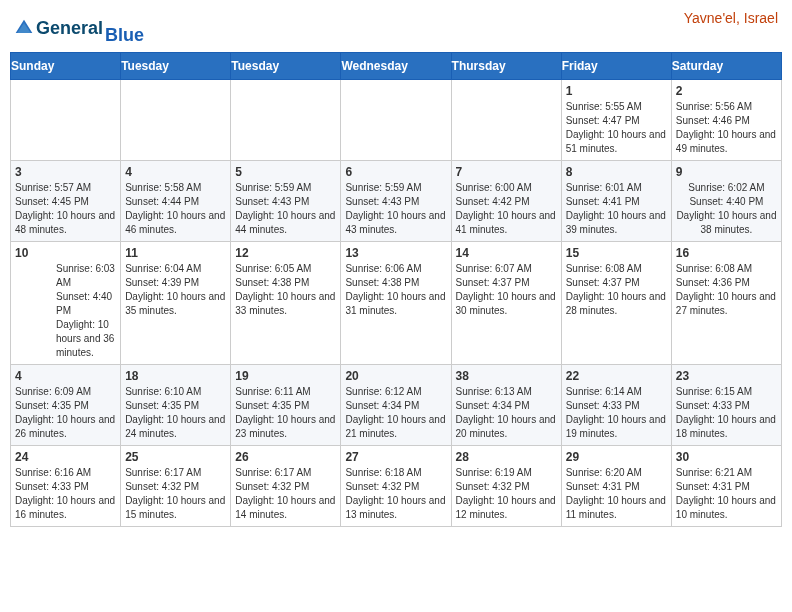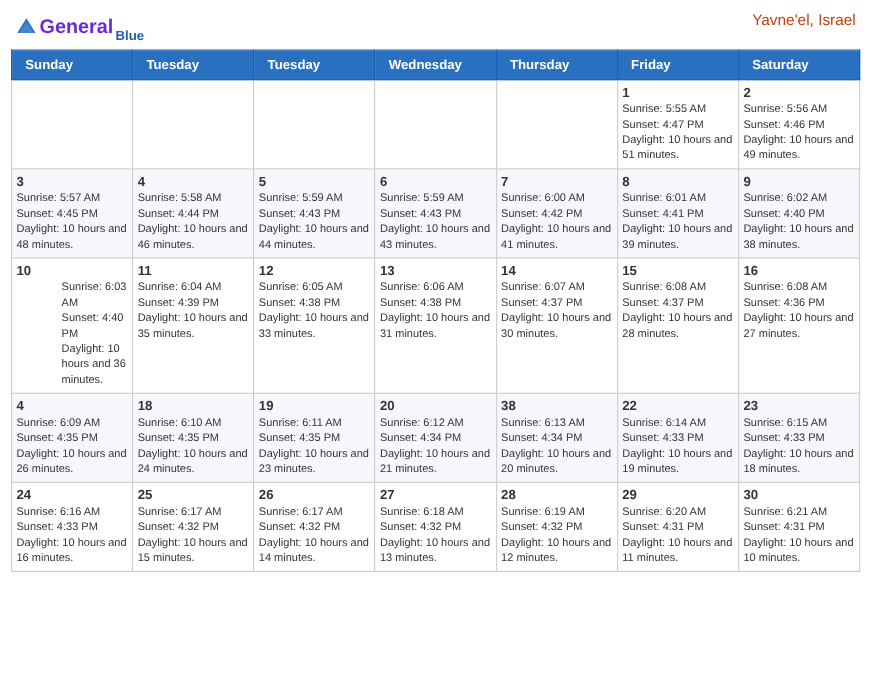--- a/index.html
+++ b/index.html
@@ -23,24 +23,24 @@
       align-items: flex-start;
     }
     .logo-text {
       display: flex;
       align-items: center;
       gap: 2px;
     }
     .logo-general {
       font-size: 18px;
       font-weight: bold;
-      color: #6d28d9;
+      color: #0c4a6e;
     }
     .logo-blue {
-      font-size: 12px;
+      font-size: 18px;
       font-weight: bold;
       color: #1a5fb4;
       margin-top: 15px;
     }
     .logo-icon {
       width: 20px;
       height: 20px;
     }
     .title-section {
       text-align: right;
@@ -56,21 +56,21 @@
     }
     .calendar {
       width: 100%;
       border-collapse: collapse;
     }
     .calendar thead th {
       background-color: #2970c0;
       color: white;
       font-size: 12px;
       font-weight: bold;
-      padding: 6px 12px;
+      padding: 6px 0;
       text-align: left;
       border: 1px solid #1a5fb4;
       margin-top: 35px;
     }
     .calendar tbody td {
       width: calc(100% / 7);
       vertical-align: top;
       padding: 4px;
       border: 1px solid #ccc;
       height: 80px;
@@ -179,21 +179,21 @@
 Daylight: 10 hours and 41 minutes.</div>
         </td>
         <td>
           <span class="day-number">8</span>
           <div class="day-info" style="white-space: pre-line;">Sunrise: 6:01 AM
 Sunset: 4:41 PM
 Daylight: 10 hours and 39 minutes.</div>
         </td>
         <td>
           <span class="day-number">9</span>
-          <div class="day-info" style="white-space: pre-line;">Sunrise: 6:02 AM
+          <div class="day-info" style="white-space: pre-line; text-align: center;">Sunrise: 6:02 AM
 Sunset: 4:40 PM
 Daylight: 10 hours and 38 minutes.</div>
         </td>
       </tr>
       <tr>
         <td>
           <span class="day-number">10</span>
           <div class="day-info" style="white-space: pre-line; margin-left: 41px;">Sunrise: 6:03 AM
 Sunset: 4:40 PM
 Daylight: 10 hours and 36 minutes.</div>

